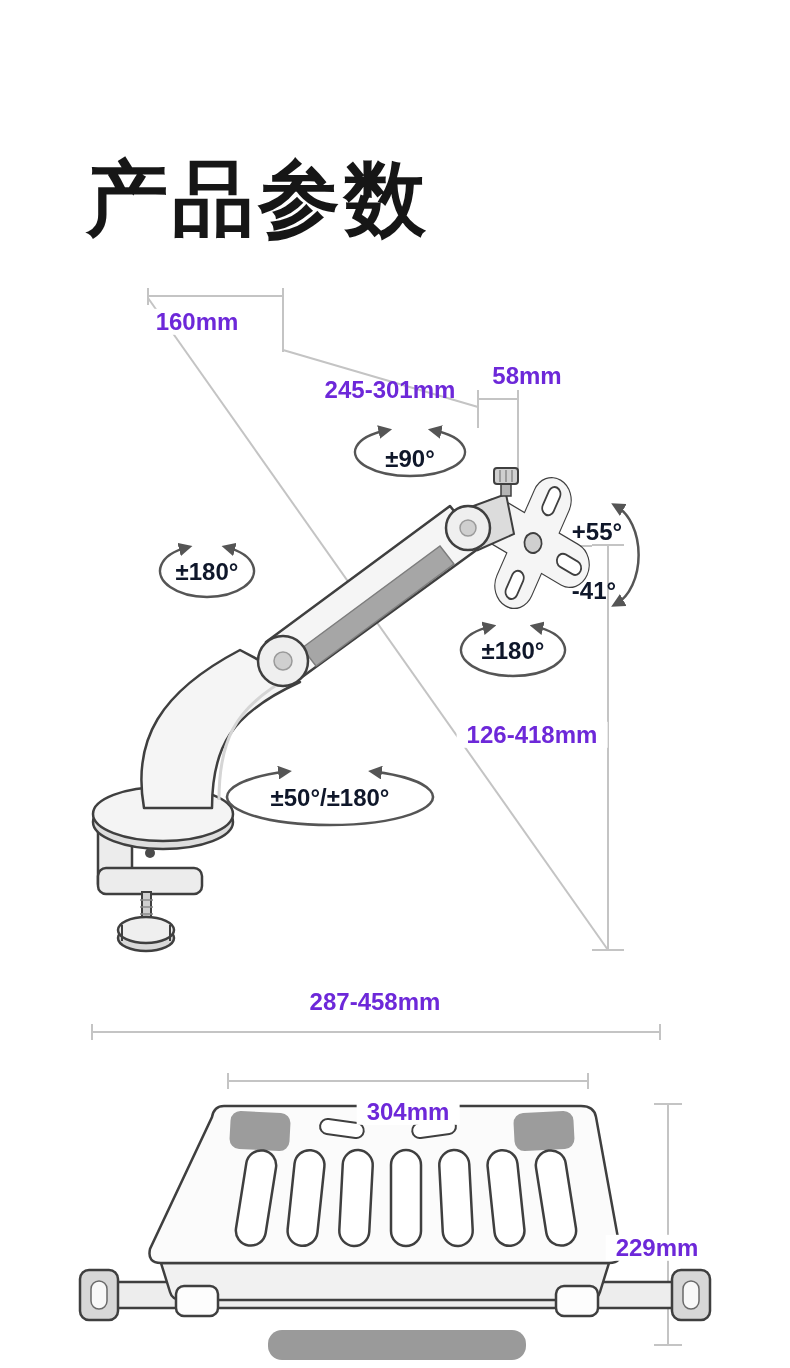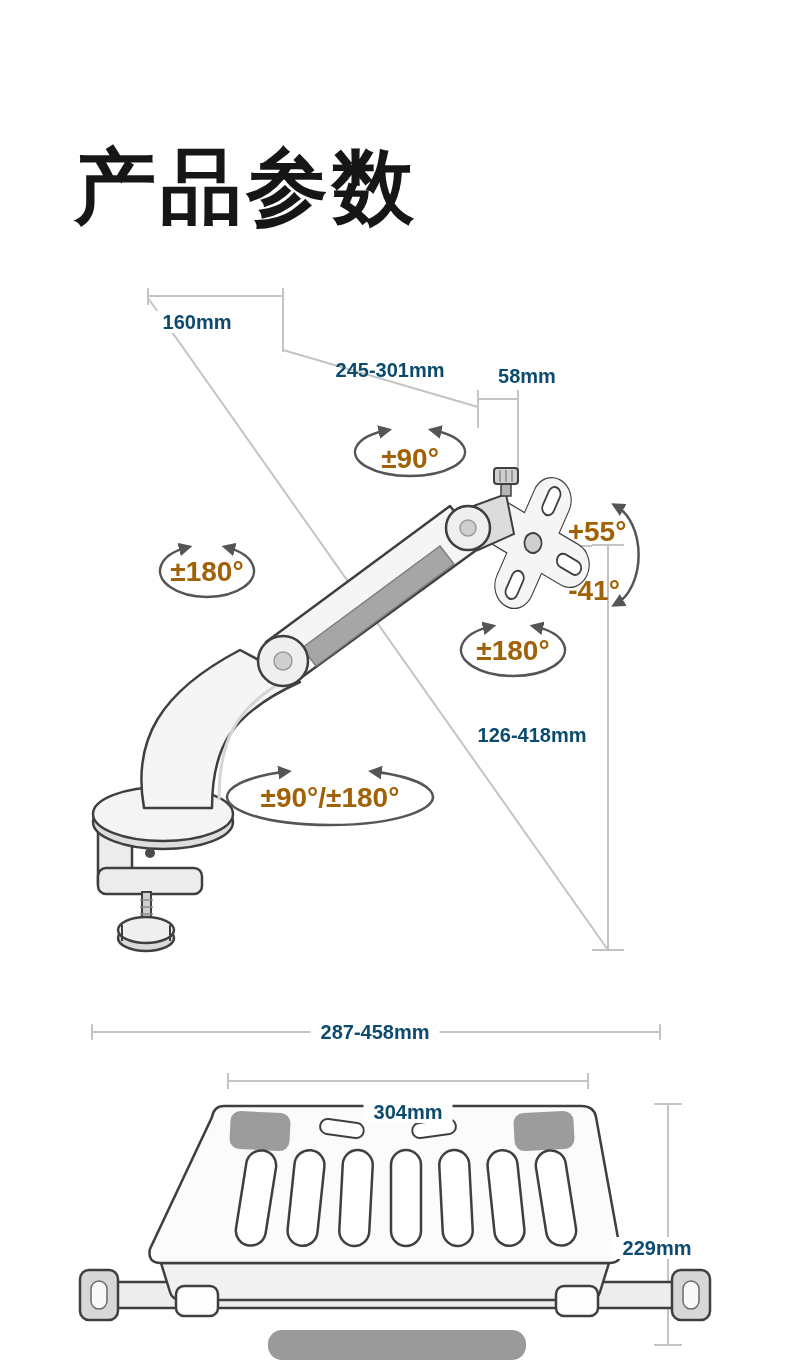--- a/index.html
+++ b/index.html
@@ -2,30 +2,30 @@
 <html><head>
 <meta charset="utf-8">
 <style>
   html,body { margin:0; padding:0; background:#ffffff; }
   .canvas {
     position:relative; width:790px; height:1368px; background:#ffffff;
     overflow:hidden; font-family:"Liberation Sans","DejaVu Sans",sans-serif;
   }
   .art { position:absolute; left:0; top:0; }
   .title {
-    position:absolute; left:74px; top:146px; margin:0;
+    position:absolute; left:74px; top:146px; margin:12px;
     font-size:82px; font-weight:900; color:#161616; letter-spacing:4px;
     line-height:1; font-family:"Liberation Sans","DejaVu Sans",sans-serif;
   }
   .lbl {
     position:absolute; transform:translate(-50%,-50%);
-    font-weight:700; color:#0c4a6e; font-size:20px; white-space:nowrap;
+    font-weight:700; color:#6d28d9; font-size:24px; white-space:nowrap;
     line-height:1.1;
   }
-  .rot { font-size:28px; color:#a16207; }
+  .rot { font-size:24px; color:#0f172a; }
   .bg { background:#ffffff; padding:0 10px; }
 </style>
 </head>
 <body>
 
 <div class="canvas">
 
   <h1 class="title">产品参数</h1>
 
   <svg class="art" width="790" height="1368" viewBox="0 0 790 1368">
@@ -174,27 +174,27 @@
         <rect x="491" y="1150" width="30" height="96" rx="15" transform="rotate(-6 506 1198)"></rect>
         <rect x="541" y="1150" width="30" height="96" rx="15" transform="rotate(-9 556 1198)"></rect>
       </g>
 
       <rect x="176" y="1286" width="42" height="30" rx="8" fill="#fdfdfd" stroke="#3f3f3f" stroke-width="2.5"></rect>
       <rect x="556" y="1286" width="42" height="30" rx="8" fill="#fdfdfd" stroke="#3f3f3f" stroke-width="2.5"></rect>
     </g>
   </svg>
 
   <div class="lbl bg" style="left:197px;top:322px">160mm</div>
-  <div class="lbl" style="left:390px;top:370px">245-301mm</div>
+  <div class="lbl" style="left:390px;top:390px">245-301mm</div>
   <div class="lbl" style="left:527px;top:376px">58mm</div>
   <div class="lbl rot" style="left:410px;top:459px">±90°</div>
   <div class="lbl rot" style="left:207px;top:572px">±180°</div>
   <div class="lbl rot" style="left:597px;top:532px">+55°</div>
   <div class="lbl rot" style="left:594px;top:591px">-41°</div>
   <div class="lbl rot" style="left:513px;top:651px">±180°</div>
   <div class="lbl bg" style="left:532px;top:735px">126-418mm</div>
-  <div class="lbl rot" style="left:330px;top:798px">±90°/±180°</div>
-
-  <div class="lbl bg" style="left:375px;top:1032px">287-458mm</div>
+  <div class="lbl rot" style="left:330px;top:798px">±50°/±180°</div>
+
+  <div class="lbl bg" style="left:375px;top:1002px">287-458mm</div>
   <div class="lbl bg" style="left:408px;top:1112px">304mm</div>
   <div class="lbl bg" style="left:657px;top:1248px">229mm</div>
 
 </div>
 
 </body></html>

